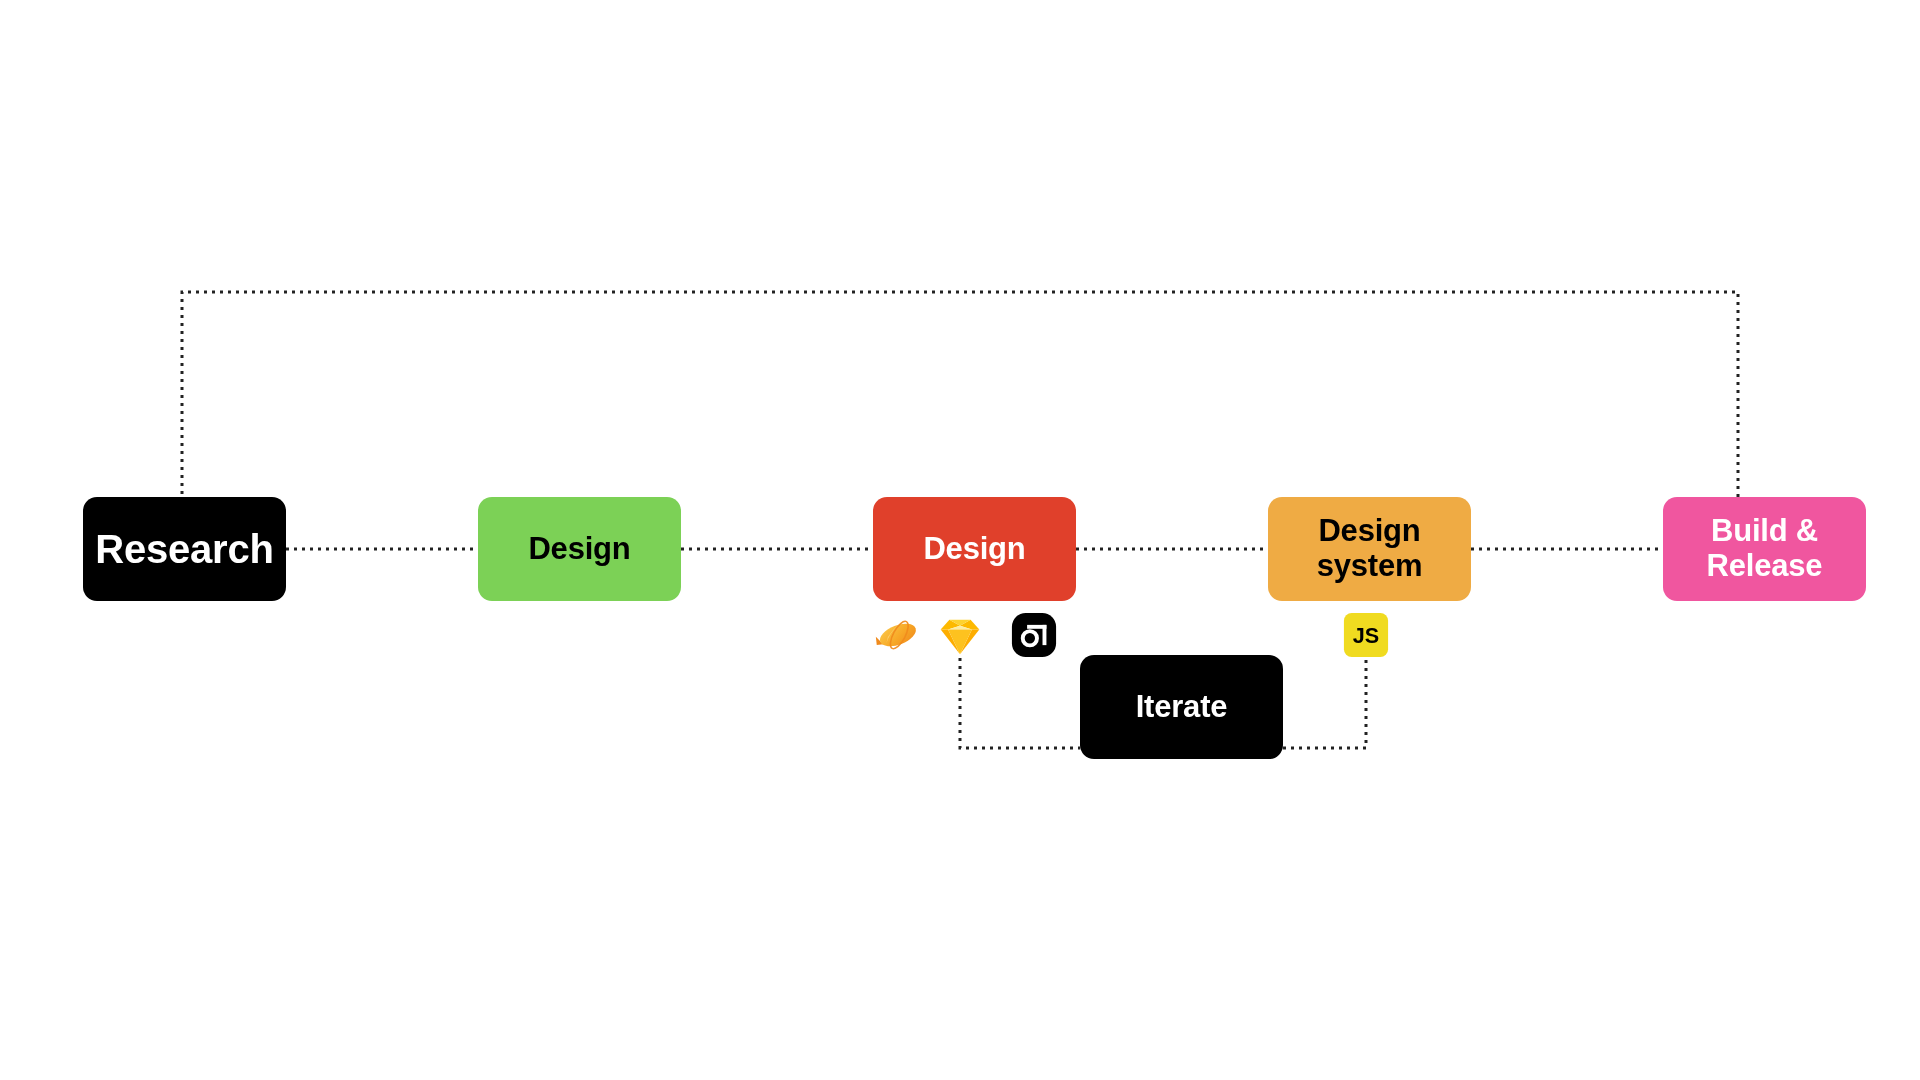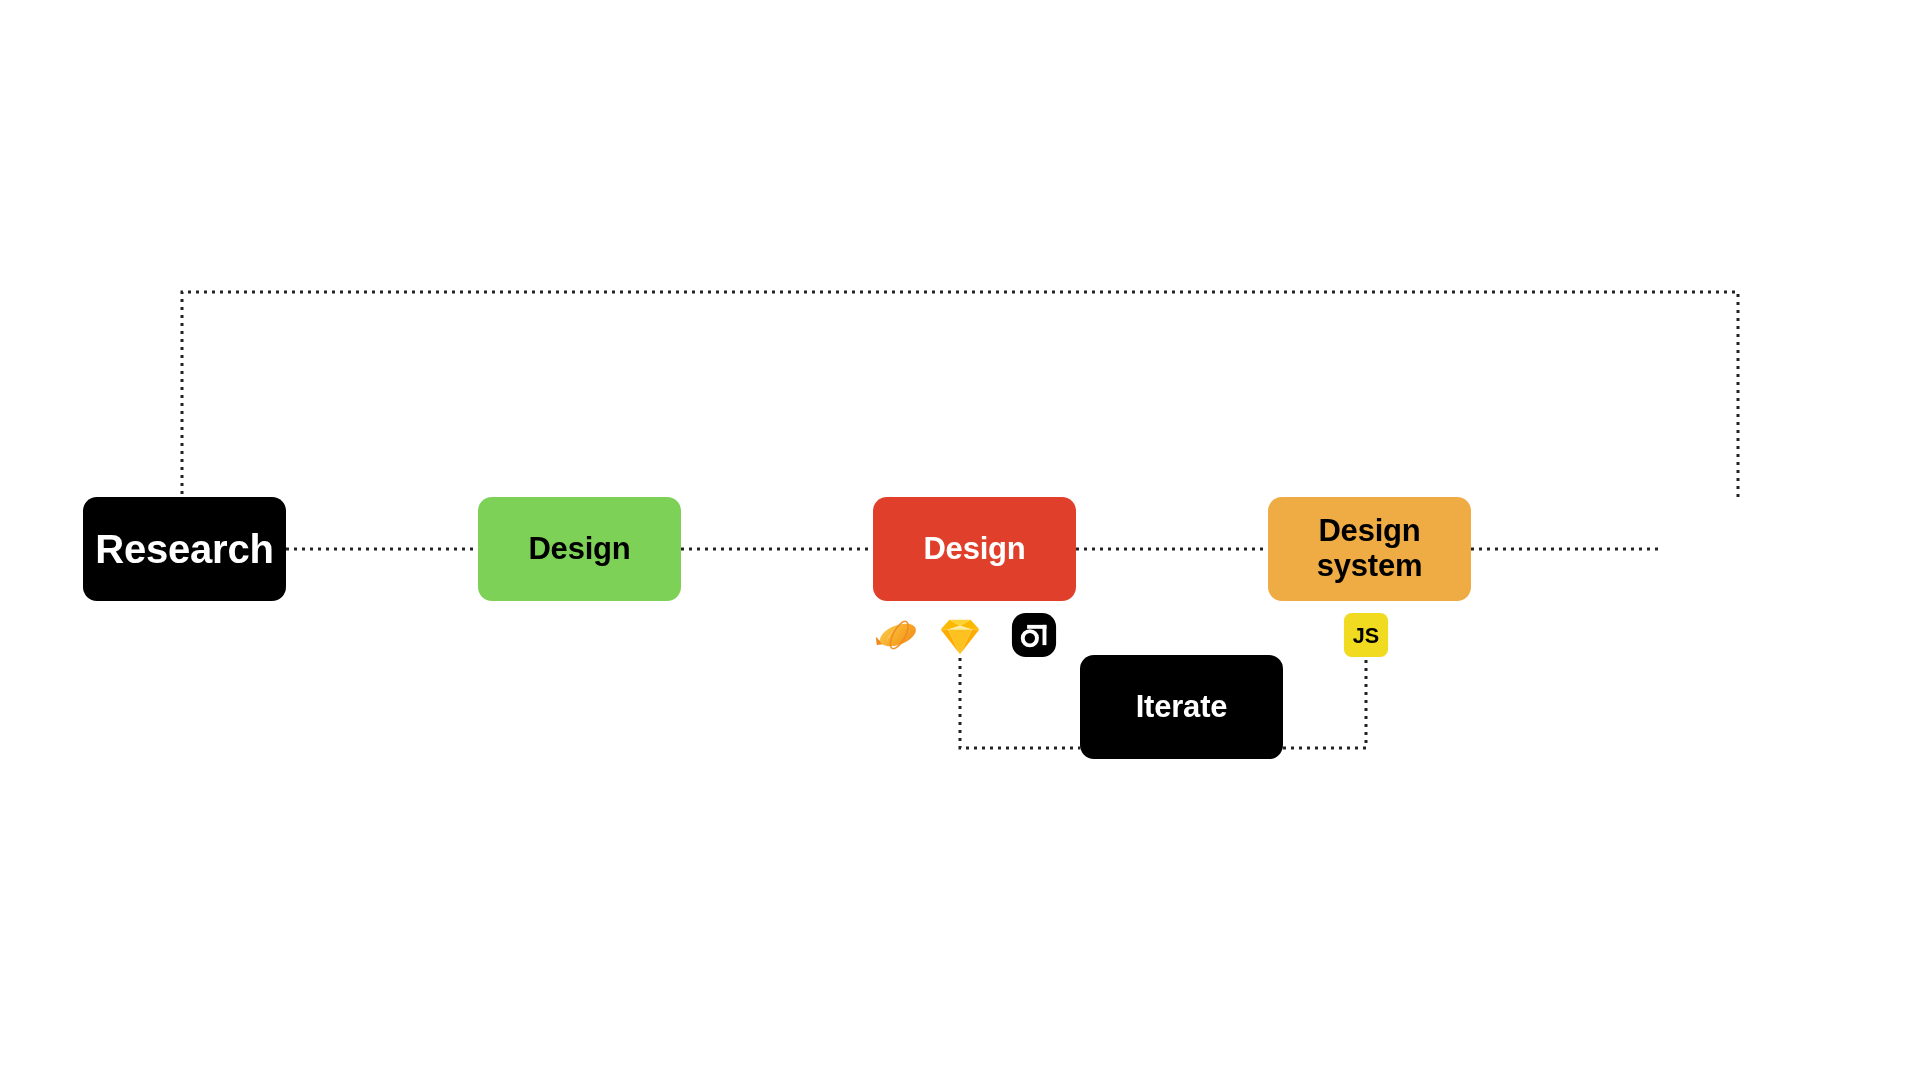--- a/index.html
+++ b/index.html
@@ -130,20 +130,22 @@
 
   <div class="node node-research">Research</div>
 
   <div class="node node-ideate">Design</div>
 
   <div class="node node-design">Design</div>
 
   <div class="node node-design-system">Design
 system</div>
 
+  <div class="node node-build-release">Build &amp;
+Release</div>
 
   <div class="node node-iterate">Iterate</div>
 
   <svg class="tool-icon icon-zeplin" viewBox="0 0 100 100" xmlns="http://www.w3.org/2000/svg">
     <defs>
       <linearGradient id="zepGrad" x1="0" y1="0" x2="1" y2="1">
         <stop offset="0%" stop-color="#FBC94A"></stop>
         <stop offset="55%" stop-color="#F7A827"></stop>
         <stop offset="100%" stop-color="#F08A1C"></stop>
       </linearGradient>

